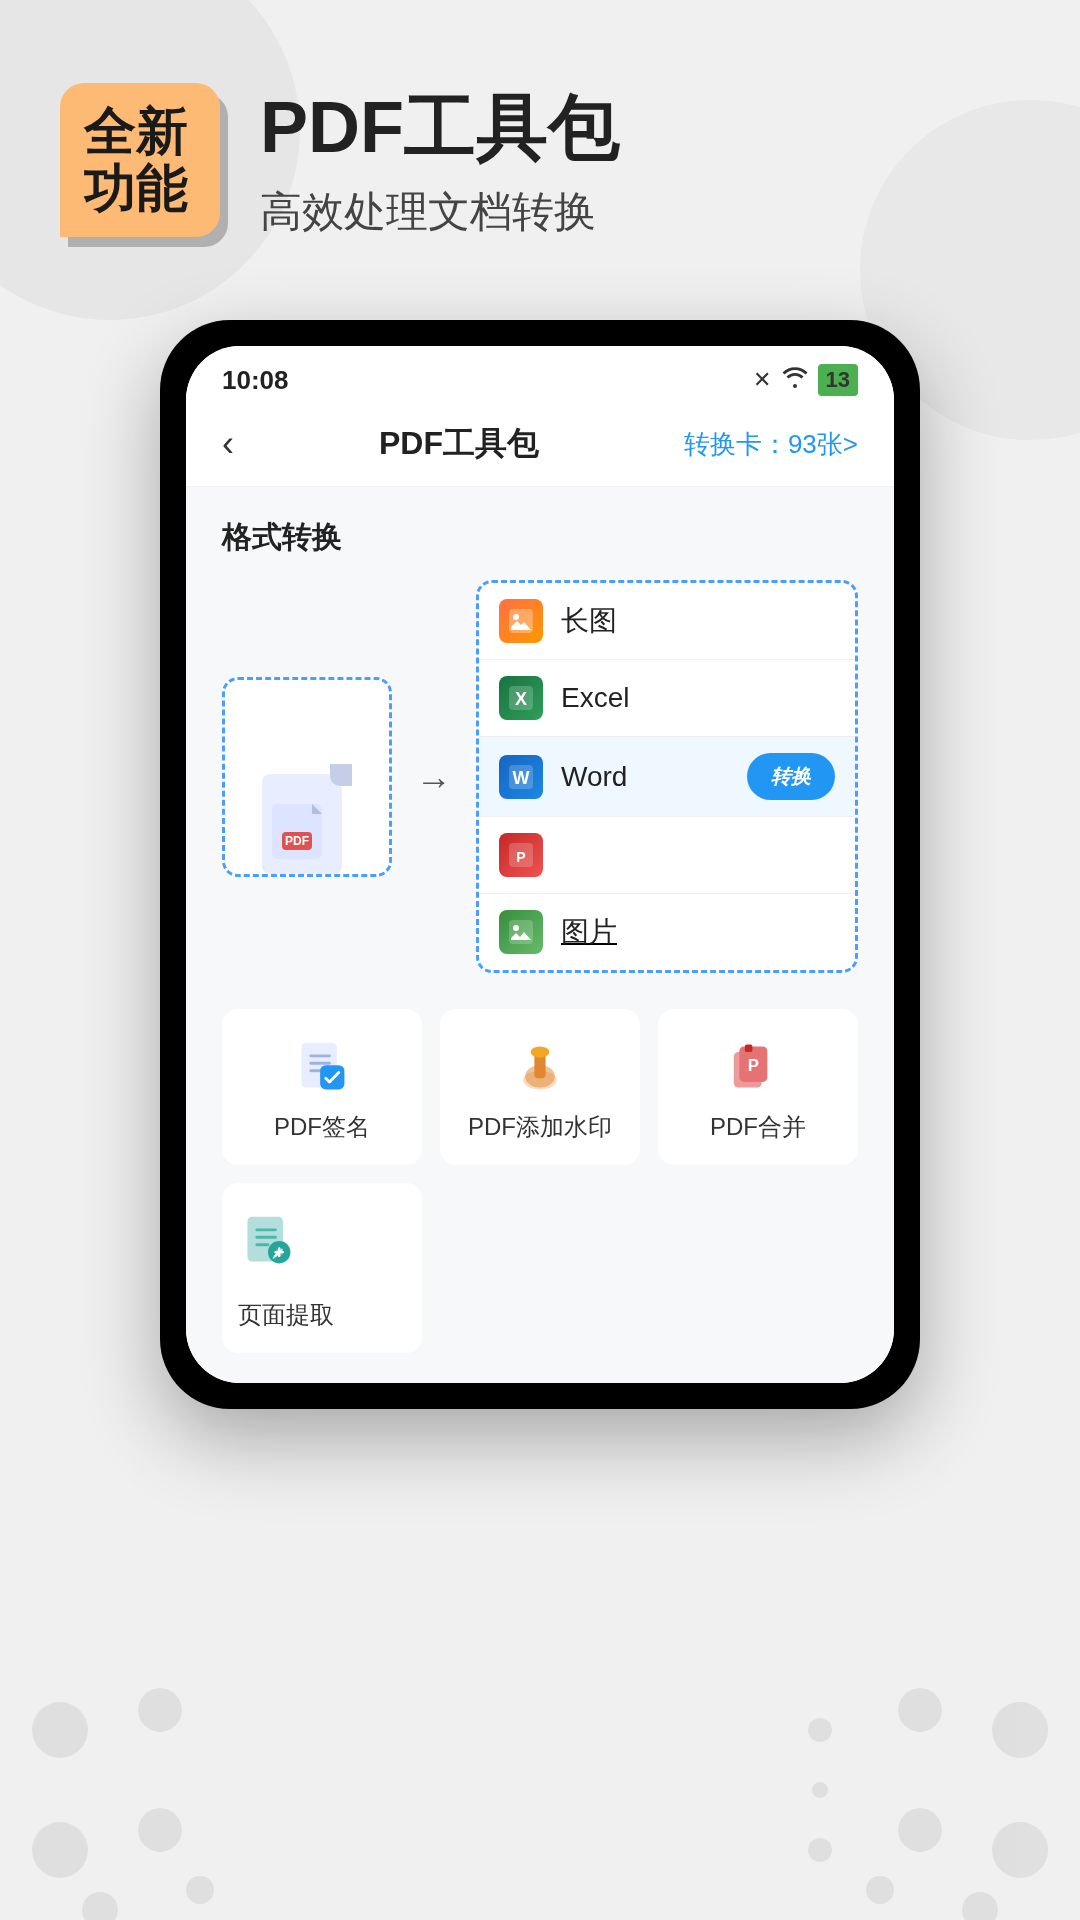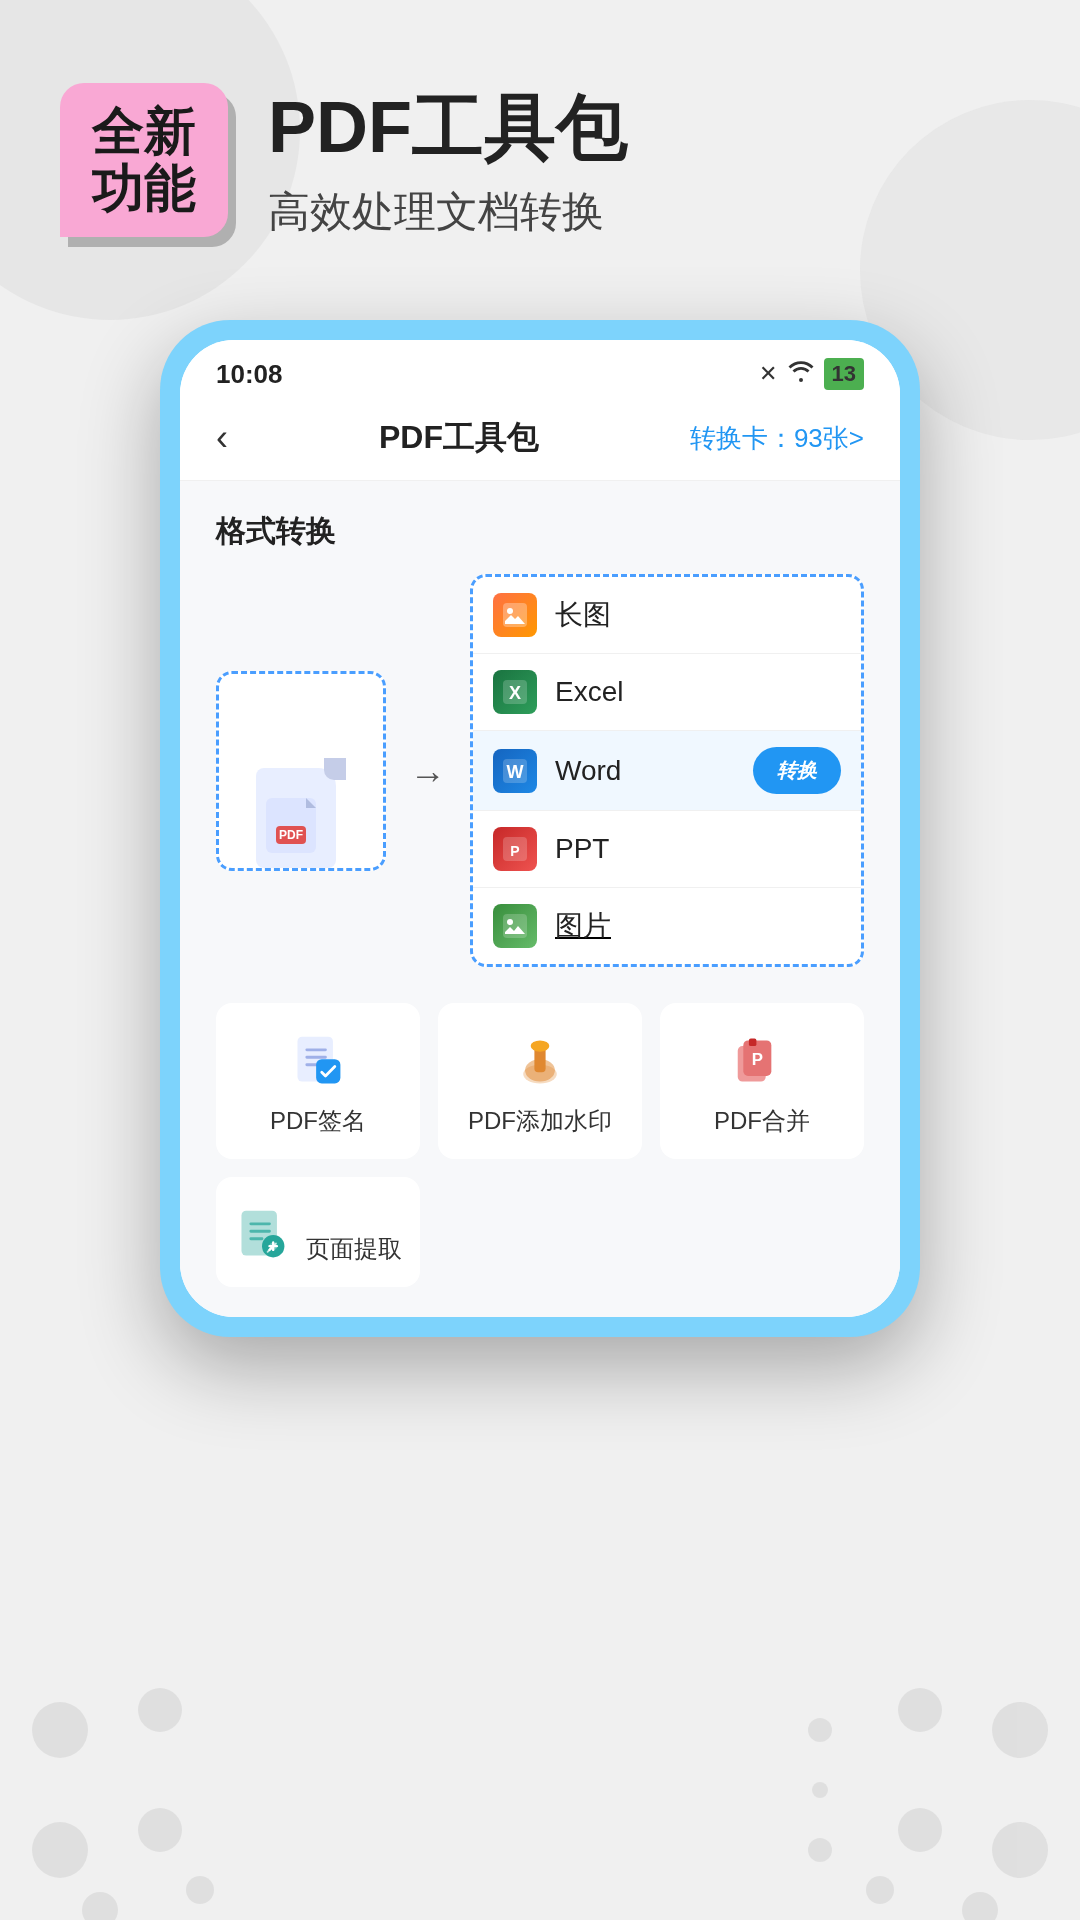--- a/index.html
+++ b/index.html
@@ -43,23 +43,23 @@
       left: 0;
       right: 0;
       padding: 40px 60px;
       display: flex;
       align-items: center;
       gap: 40px;
     }
 
     
     .badge {
-      background: #f9a8d4;
+      background: #fdba74;
       border-radius: 24px 24px 24px 0;
-      padding: 20px 32px;
+      padding: 20px 24px;
       min-width: 160px;
       text-align: left;
       position: relative;
       box-shadow: 8px 10px 0px #b0b0b0;
     }
     .badge-text {
       font-size: 52px;
       font-weight: 900;
       color: #1a1a1a;
       line-height: 1.1;
@@ -84,23 +84,23 @@
     
     .phone-container {
       position: absolute;
       top: 320px;
       left: 50%;
       transform: translateX(-50%);
       width: 760px;
     }
 
     .phone-frame {
-      background: #7dd3fc;
+      background: #000000;
       border-radius: 70px;
-      padding: 20px;
+      padding: 26px;
       box-shadow: 0 30px 80px rgba(0,0,0,0.3);
     }
 
     .phone-screen {
       background: #fff;
       border-radius: 54px;
       overflow: hidden;
       width: 100%;
     }
 
@@ -330,23 +330,23 @@
       display: grid;
       grid-template-columns: 1fr 1fr 1fr;
       gap: 18px;
       margin-top: 18px;
     }
     .doc-tool-item-single {
       background: #fff;
       border-radius: 16px;
       padding: 28px 16px 22px;
       display: flex;
-      flex-direction: row;
-      align-items: flex-end;
-      gap: 14px;
+      flex-direction: column;
+      align-items: flex-start;
+      gap: 28px;
       grid-column: 1;
     }
 
     
     .dots-pattern {
       position: absolute;
       bottom: 0;
       width: 100%;
       height: 350px;
       pointer-events: none;
@@ -474,21 +474,20 @@
               <button class="convert-btn">转换</button>
             </div>
 
             <div class="format-item">
               <div class="format-icon icon-ppt">
                 <svg width="28" height="28" viewBox="0 0 28 28">
                     <rect x="2" y="2" width="24" height="24" rx="4" fill="white" opacity="0.2"></rect>
                     <text x="14" y="21" text-anchor="middle" fill="white" font-size="14" font-weight="900">P</text>
                   </svg>
               </div>
-              <span class="format-name">PPT</span>
             </div>
 
             <div class="format-item">
               <div class="format-icon icon-picture">
                 <svg width="28" height="28" viewBox="0 0 28 28">
                     <rect x="2" y="2" width="24" height="24" rx="4" fill="white" opacity="0.2"></rect>
                     <path d="M4 20l5-5 4 4 4-5 7 8H4" fill="white"></path>
                     <circle cx="9" cy="10" r="3" fill="white"></circle>
                   </svg>
               </div>

